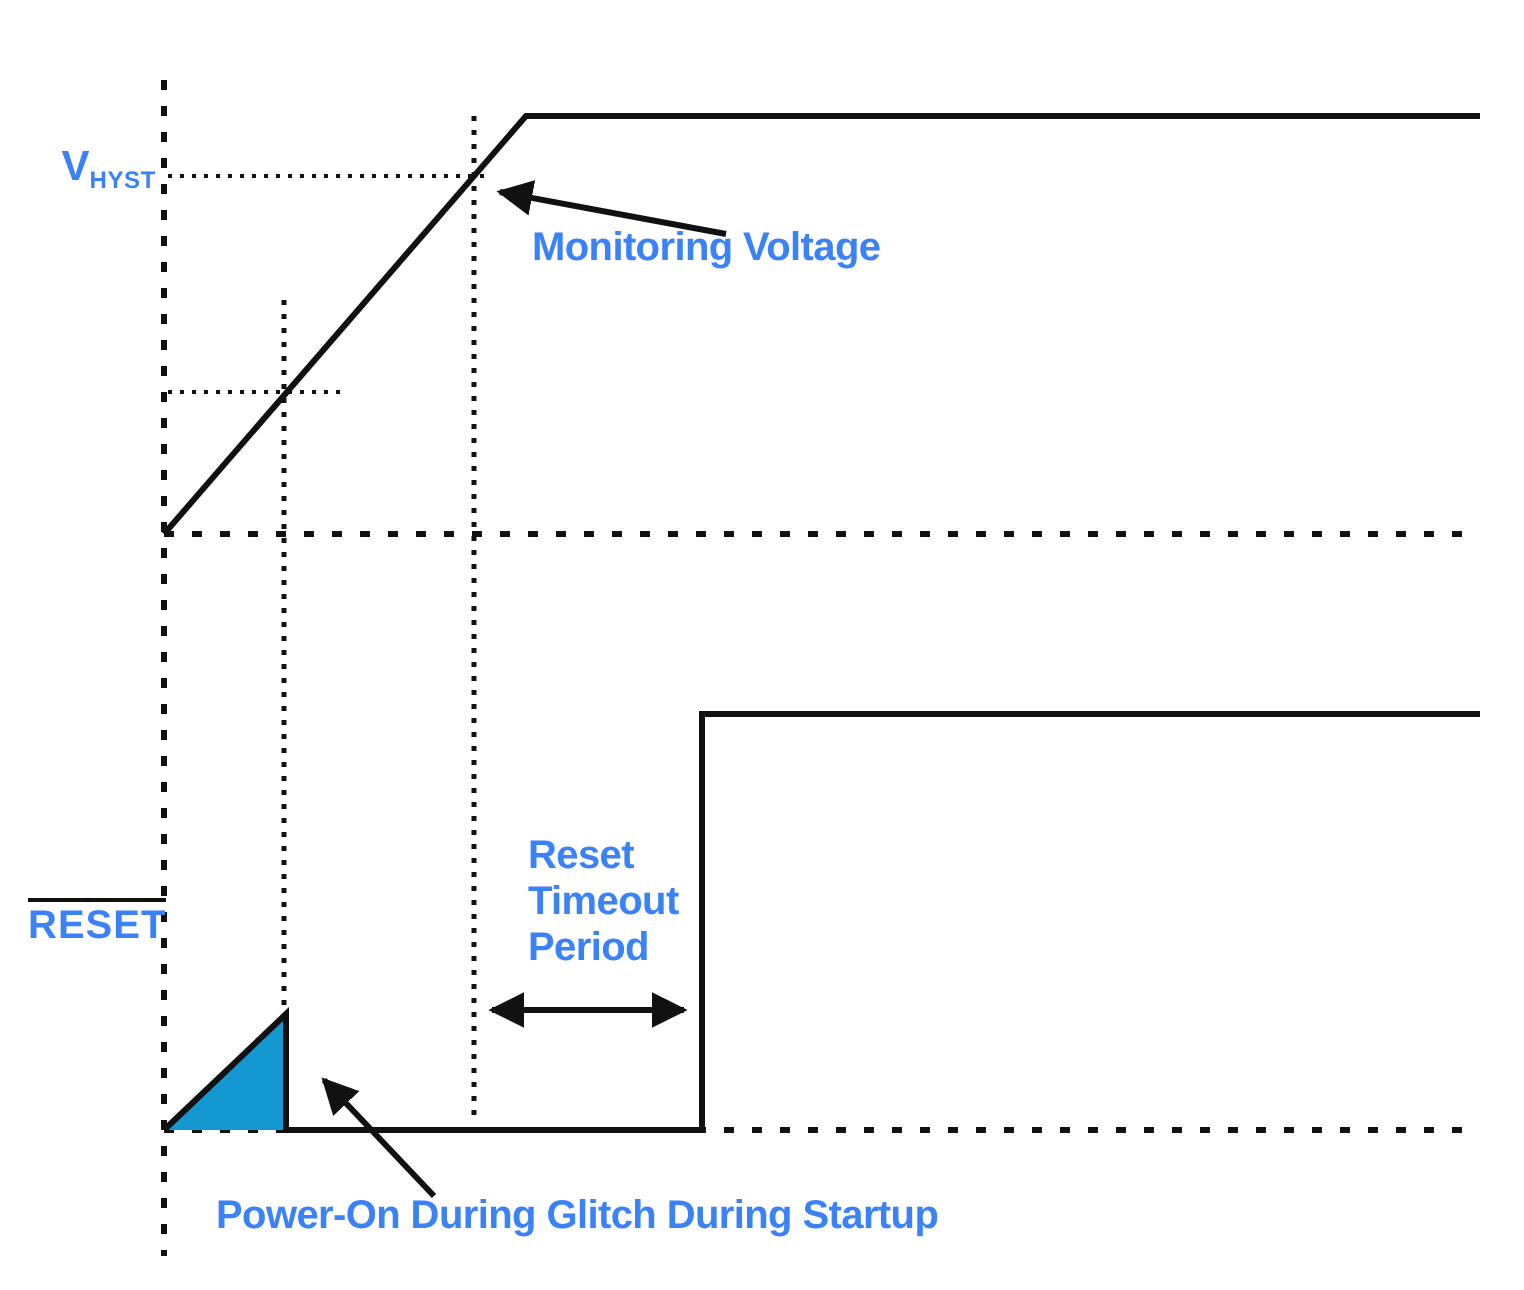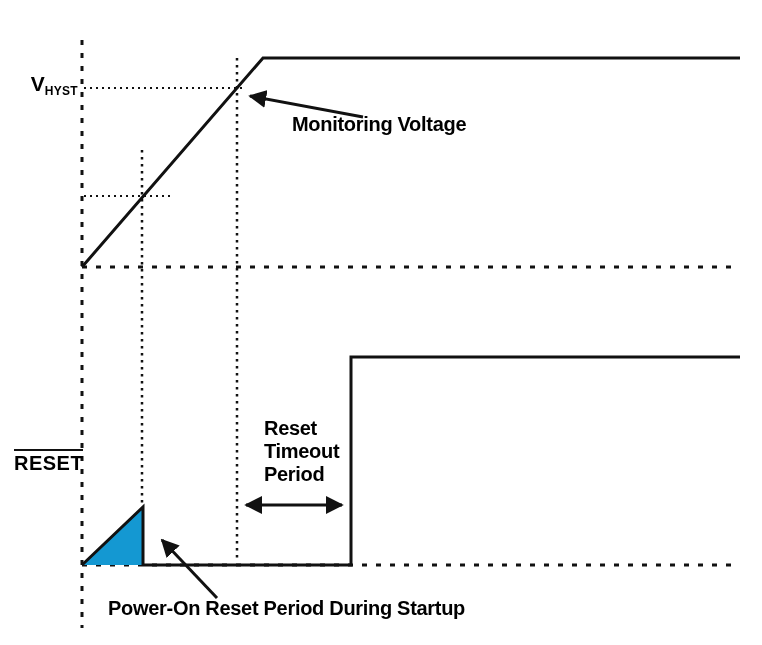--- a/index.html
+++ b/index.html
@@ -21,21 +21,21 @@
     left: 0;
     top: 0;
   }
   svg .ln {
     stroke: #111111;
     fill: none;
   }
   .lbl {
     position: absolute;
     font-weight: 700;
-    color: #000000;
+    color: #3b82f6;
     white-space: nowrap;
   }
   .axis-lbl {
     left: 14px;
     width: 64px;
     text-align: right;
     font-size: 21px;
     line-height: 24px;
   }
   .sub {
@@ -99,21 +99,21 @@
 
   <div class="lbl axis-lbl" style="top:72px;">
     <span>V</span><span class="sub">HYST</span>
   </div>
 
 
   <div class="lbl" style="left:14px; top:449px;">
     <span class="overline-text">RESET</span>
   </div>
 
-  <div class="lbl annot" style="left:292px; top:113px;">Monitoring Voltage</div>
+  <div class="lbl annot" style="left:266px; top:113px;">Monitoring Voltage</div>
 
   <div class="lbl annot multiline" style="left:264px; top:417px;">Reset
 Timeout
 Period</div>
 
-  <div class="lbl annot" style="left:108px; top:597px;">Power-On Reset Period During Startup</div>
+  <div class="lbl annot" style="left:108px; top:597px;">Power-On During Glitch During Startup</div>
 
 </div>
 
 </body></html>

